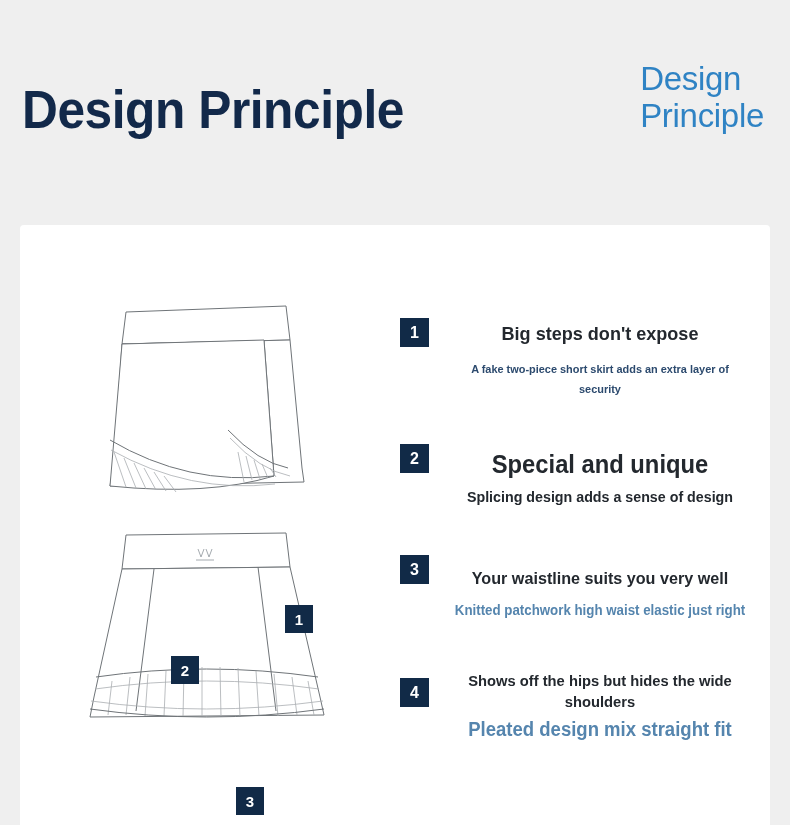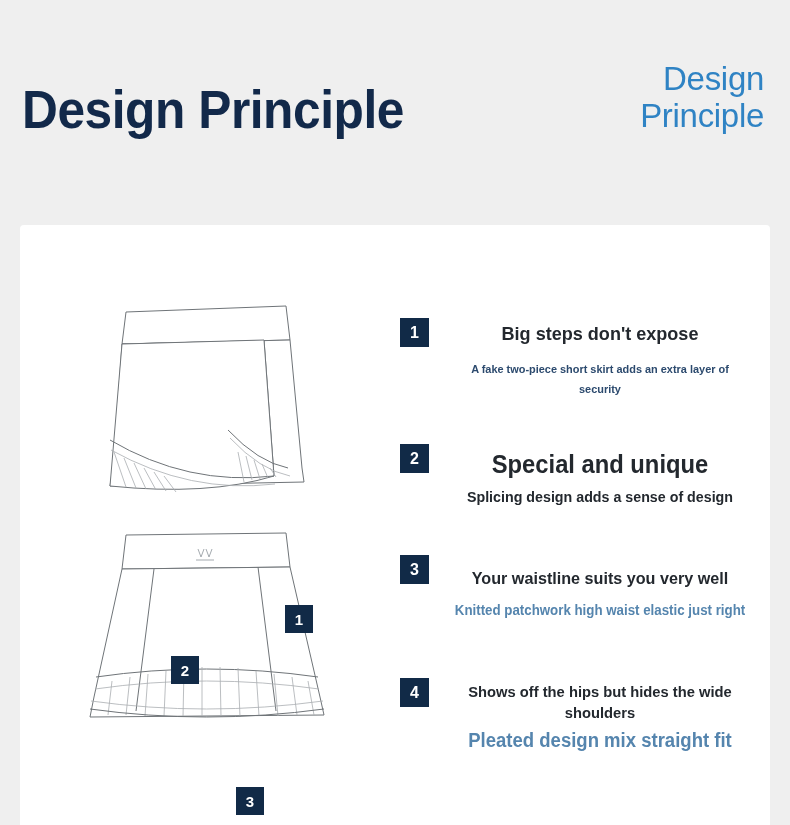--- a/index.html
+++ b/index.html
@@ -36,21 +36,21 @@
     letter-spacing: -0.5px;
     transform: scaleX(0.92);
     transform-origin: left center;
     white-space: nowrap;
   }
 
   .brand-title {
     position: absolute;
     right: 26px;
     top: 60px;
-    text-align: right;
+    text-align: left;
     font-size: 33px;
     line-height: 37px;
     font-weight: 400;
     color: #2f83c4;
     letter-spacing: -0.3px;
   }
 
   
   .card {
     position: absolute;
@@ -164,21 +164,21 @@
   
   .row-3 { top: 325px; }
   .row-3 .row-num { top: 5px; }
   .row-3 .row-text { top: 16px; }
   .row-3 .row-title { font-size: 17px; line-height: 25px; }
   .row-3 .row-sub { font-size: 14px; line-height: 22px; color: #5585ae; margin-top: 8px; }
 
   
   .row-4 { top: 440px; }
   .row-4 .row-num { top: 13px; }
-  .row-4 .row-text { top: 16px; text-align: center; }
+  .row-4 .row-text { top: 5px; text-align: center; }
   .row-4 .row-title { font-size: 15.5px; line-height: 21px; }
   .row-4 .row-sub { font-size: 19.5px; line-height: 26px; color: #5585ae; margin-top: 4px; }
 
   .art-stroke {
     fill: none;
     stroke: #6f7478;
     stroke-width: 1;
     vector-effect: non-scaling-stroke;
   }
   .art-stroke-light {

